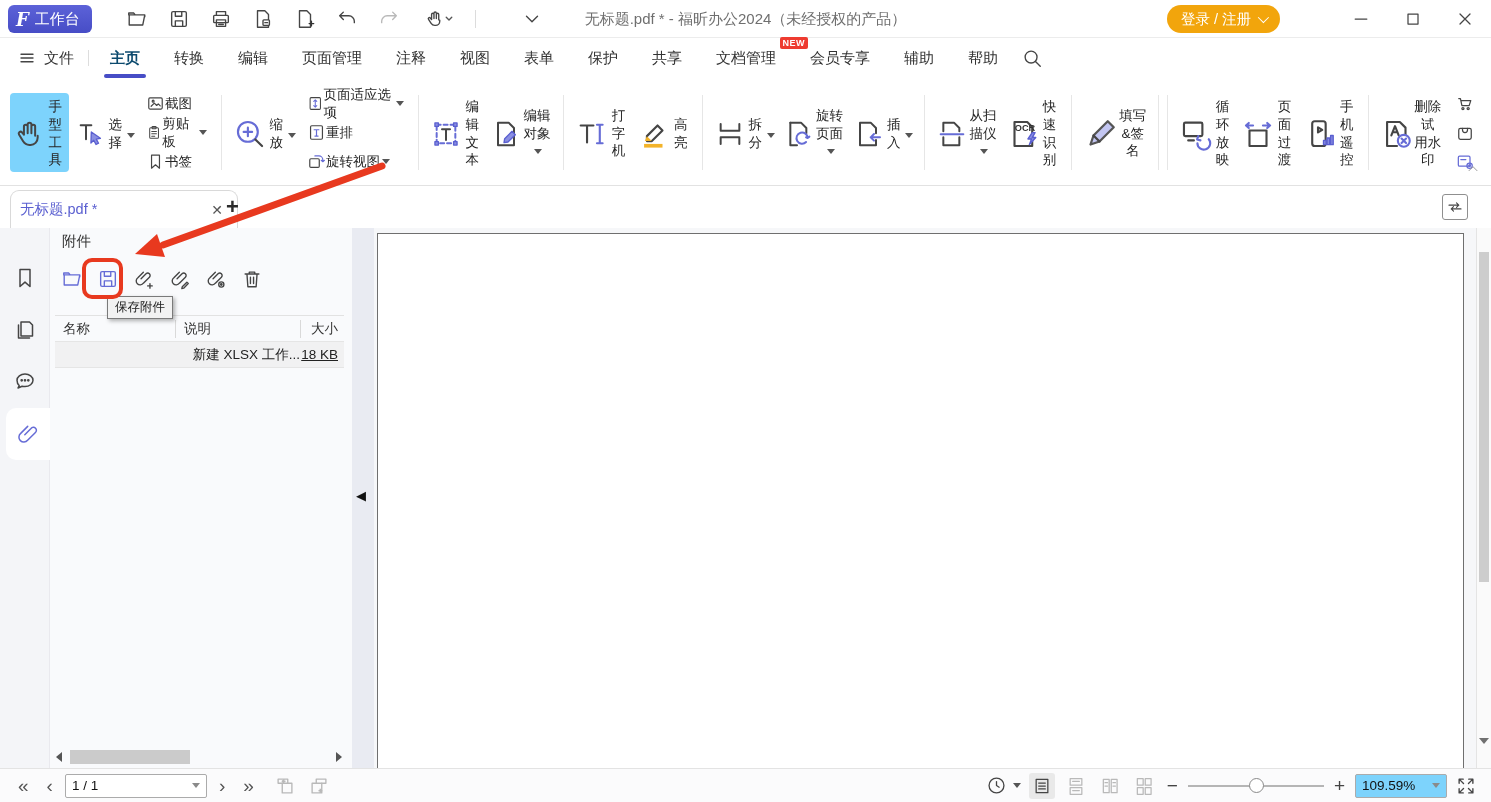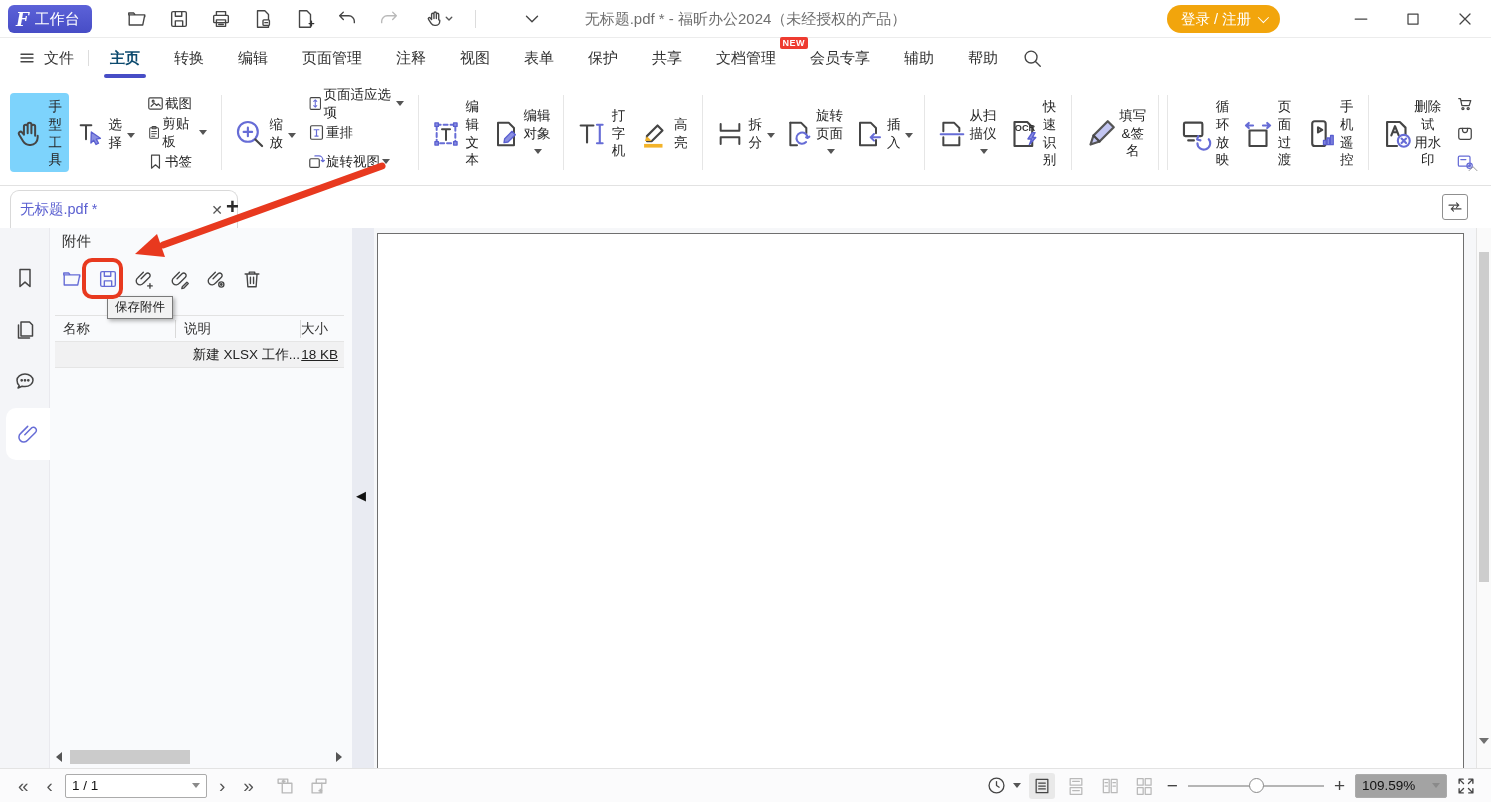--- a/index.html
+++ b/index.html
@@ -73,21 +73,21 @@
   .rail-item.active { background:#fff; border-radius:10px 0 0 10px; margin-left:6px; width:44px; }
 
   .apanel { position:absolute; left:50px; top:0; bottom:0; width:302px; background:#f9fafc; }
   .apanel-title { position:absolute; left:12px; top:4px; font-size:14.5px; color:#333; }
   .atoolbar { position:absolute; left:10px; top:38px; display:flex; align-items:center; gap:12px; height:26px; }
   .atool { width:24px; height:24px; display:flex; align-items:center; justify-content:center; }
   .asep { position:absolute; left:5px; right:8px; top:87px; height:1px; background:#e2e2e2; }
   .ahead { position:absolute; left:5px; right:8px; top:88px; height:25px; display:flex; align-items:center; font-size:13.5px; color:#333; }
   .ahead .c-name { width:120px; padding-left:8px; }
   .ahead .c-desc { width:125px; padding-left:8px; border-left:1px solid #d9d9d9; }
-  .ahead .c-size { flex:1; padding-right:6px; border-left:1px solid #d9d9d9; }
+  .ahead .c-size { flex:1; text-align:right; padding-right:6px; border-left:1px solid #d9d9d9; }
   .ahead-line { position:absolute; left:5px; right:8px; top:113px; height:1px; background:#e5e5e5; }
   .arow { position:absolute; left:5px; right:8px; top:114px; height:26px; background:#f1f1f2; display:flex; align-items:center; font-size:13.5px; color:#222; border-bottom:1px solid #e5e5e5; }
   .arow .c-name { width:245px; padding-left:8px; white-space:nowrap; overflow:hidden;text-align:right; }
   .arow .c-size { flex:1; text-align:right; padding-right:6px;text-decoration:underline; }
   .hscroll { position:absolute; left:0; right:0; bottom:2px; height:18px; display:flex; align-items:center; }
   .hs-arrow { width:18px; height:18px; display:flex; align-items:center; justify-content:center; }
   .tri-l { width:0; height:0; border-top:5px solid transparent; border-bottom:5px solid transparent; border-right:6px solid #555; }
   .tri-r { width:0; height:0; border-top:5px solid transparent; border-bottom:5px solid transparent; border-left:6px solid #555; }
   .tri-u { width:0; height:0; border-left:5px solid transparent; border-right:5px solid transparent; border-bottom:6px solid #707070; }
   .tri-d { width:0; height:0; border-left:5px solid transparent; border-right:5px solid transparent; border-top:6px solid #707070; }
@@ -112,21 +112,21 @@
   .nav-glyph { font-size:19px; color:#555; padding:0 6px; line-height:1; }
   .pagebox { width:142px; height:24px; background:#fff; border:1px solid #ababab; border-radius:2px; display:flex; align-items:center; padding:0 6px; }
   .pagebox .pb-val { flex:1; font-size:13.5px; color:#111; }
   .sb-right { position:absolute; right:0; display:flex; align-items:center; gap:8px; padding-right:14px; }
   .layout-btn { width:26px; height:26px; display:flex; align-items:center; justify-content:center; border-radius:3px; }
   .layout-btn.active { background:#e9e9e9; }
   .zoomtrack { position:relative; width:136px; height:24px; }
   .zt-line { position:absolute; left:0; right:0; top:11px; height:2px; background:#b5b5b5; }
   .zt-handle { position:absolute; left:45%; top:4px; width:15px; height:15px; border-radius:50%; background:#fff; border:1px solid #8a8a8a; }
   .zsign { font-size:19px; color:#444; padding:0 2px; line-height:1; }
-  .zoombox { width:92px; height:24px; background:#a3a3a3; border:1px solid #ababab; border-radius:2px; display:flex; align-items:center; padding:0 6px; }
+  .zoombox { width:92px; height:24px; background:#7dd3fc; border:1px solid #ababab; border-radius:2px; display:flex; align-items:center; padding:0 6px; }
   .zoombox .zb-val { flex:1; font-size:13.5px; color:#111; }
   .caret-gray { border-top-color:#8a8a8a; }
 
   
   .overlay { position:absolute; inset:0; pointer-events:none; z-index:60; }
   .tooltip { position:absolute; left:107px; top:296px; z-index:55; background:#f2f2f2; border:1px solid #7a7a7a;
     box-shadow:2px 2px 4px rgba(0,0,0,.3); font-size:12.5px; color:#222; padding:2px 7px; white-space:nowrap; }
 </style>
 </head>
 <body>

